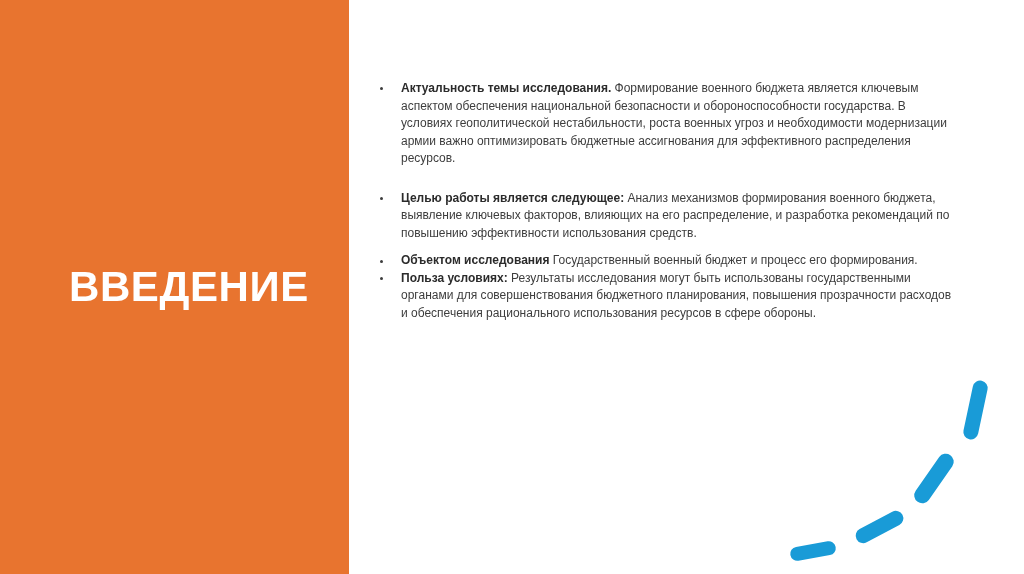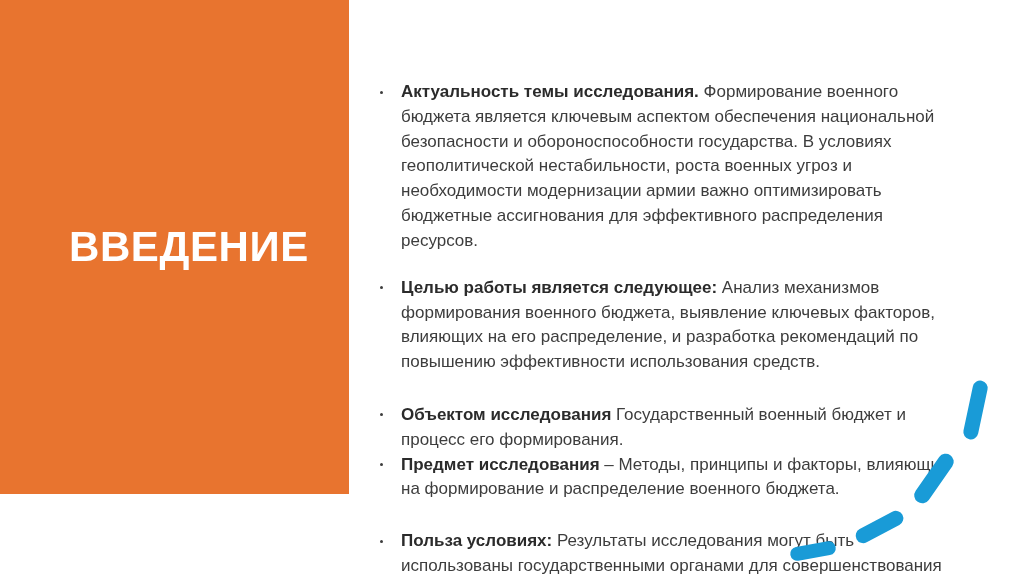--- a/index.html
+++ b/index.html
@@ -19,21 +19,21 @@
     background: #ffffff;
     overflow: hidden;
   }
 
   
   .title-panel {
     position: absolute;
     left: 0;
     top: 0;
     width: 349px;
-    height: 494px;
+    height: 574px;
     background: #e8742f;
     display: flex;
     align-items: center;
     justify-content: flex-start;
   }
   .slide-title {
     color: #ffffff;
     font-size: 42px;
     font-weight: bold;
     letter-spacing: 0.6px;
@@ -53,21 +53,21 @@
   .bullet-list {
     list-style: none;
     margin: 0;
     padding: 0;
   }
 
   .bullet-item {
     position: relative;
     padding-left: 26px;
     color: #3d3d3d;
-    font-size: 17px;
+    font-size: 12px;
     line-height: 1.46;
     text-align: left;
   }
   .bullet-item + .bullet-item {
     margin-top: 0;
   }
 
   .bullet-dot {
     position: absolute;
     left: 5px;
@@ -78,21 +78,21 @@
     border-radius: 50%;
   }
 
   .lead {
     font-weight: bold;
     color: #2b2b2b;
   }
 
   
   .gap-1 { margin-bottom: 22px; }
-  .gap-2 { margin-bottom: 28px; }
+  .gap-2 { margin-bottom: 10px; }
   .gap-3 { }
   .gap-4 { margin-bottom: 27px; }
   .gap-5 { margin-bottom: 27px; }
 
   
   .decor {
     position: absolute;
     right: 0;
     bottom: 0;
     width: 244px;
@@ -153,24 +153,20 @@
       <li class="bullet-item gap-2">
         <span class="bullet-dot"></span>
         <span class="lead">Целью работы является следующее:</span><span> Анализ механизмов формирования военного бюджета, выявление ключевых факторов, влияющих на его распределение, и разработка рекомендаций по повышению эффективности использования средств.</span>
       </li>
 
       <li class="bullet-item gap-3">
         <span class="bullet-dot"></span>
         <span class="lead">Объектом исследования</span><span> Государственный военный бюджет и процесс его формирования.</span>
       </li>
 
-      <li class="bullet-item gap-4">
-        <span class="bullet-dot"></span>
-        <span class="lead">Предмет исследования</span><span> – Методы, принципы и факторы, влияющие на формирование и распределение военного бюджета.</span>
-      </li>
 
 
       <li class="bullet-item">
         <span class="bullet-dot"></span>
         <span class="lead">Польза условиях:</span><span> Результаты исследования могут быть использованы государственными органами для совершенствования бюджетного планирования, повышения прозрачности расходов и обеспечения рационального использования ресурсов в сфере обороны.</span>
       </li>
 
     </ul>
   </div>
 

